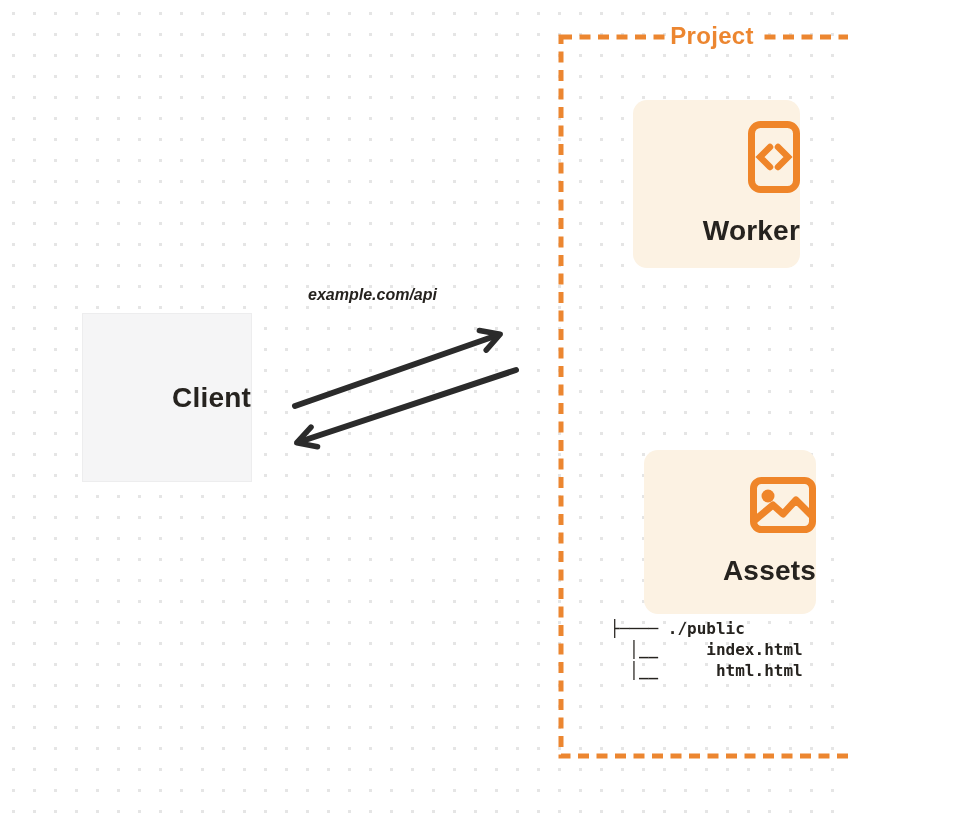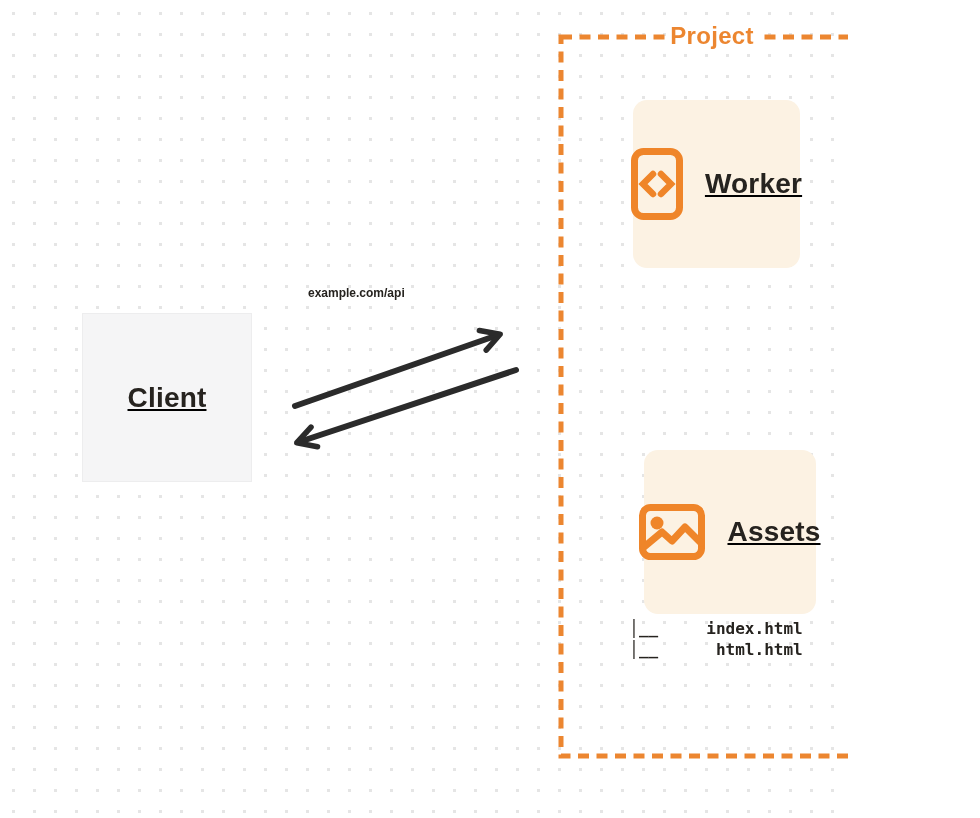--- a/index.html
+++ b/index.html
@@ -21,23 +21,23 @@
   svg.overlay {
     position: absolute;
     left: 0; top: 0;
     width: 980px; height: 818px;
     z-index: 1;
   }
   .card {
     position: absolute;
     z-index: 2;
     display: flex;
-    align-items: center;
+    flex-direction: column;
+    align-items: flex-end;
     justify-content: center;
-    text-decoration: underline;
   }
   .card .card-label {
     font-weight: bold;
     font-size: 28px;
     color: #26231f;
     letter-spacing: 0.2px;
   }
   .card-cream {
     background: #fcf2e3;
     border-radius: 14px;
@@ -69,23 +69,24 @@
     line-height: 30px;
     color: #ec8630;
     letter-spacing: 0.3px;
   }
   .conn-label {
     position: absolute;
     left: 308px;
     top: 286px;
     z-index: 2;
     font-weight: bold;
-    font-size: 12px;
+    font-size: 16px;
     color: #26231f;
     white-space: nowrap;
+    font-style: italic;
   }
   .file-tree {
     position: absolute;
     left: 610px;
     top: 618px;
     z-index: 2;
     font-family: "DejaVu Sans Mono", monospace;
     font-weight: bold;
     font-size: 16px;
     line-height: 21px;
@@ -133,20 +134,21 @@
       <svg width="66" height="56" viewBox="0 0 66 56">
         <rect x="3.5" y="3.5" width="59" height="49" rx="8" fill="none" stroke="#ef8529" stroke-width="7"></rect>
         <circle cx="18" cy="19" r="6.5" fill="#ef8529"></circle>
         <path d="M 5 43 L 23 28 L 33 37 L 46 23 L 62 39" fill="none" stroke="#ef8529" stroke-width="7" stroke-linecap="round" stroke-linejoin="round"></path>
       </svg>
     </span>
     <div class="card-label">Assets</div>
   </div>
 
   <div class="file-tree">
+    <div class="tree-line">├──── ./public</div>
     <div class="tree-line">  │__     index.html</div>
     <div class="tree-line">  │__      html.html</div>
   </div>
 
   <div class="card card-gray" id="client-card">
     <div class="card-label">Client</div>
   </div>
 
   <div class="conn-label">example.com/api</div>
 

